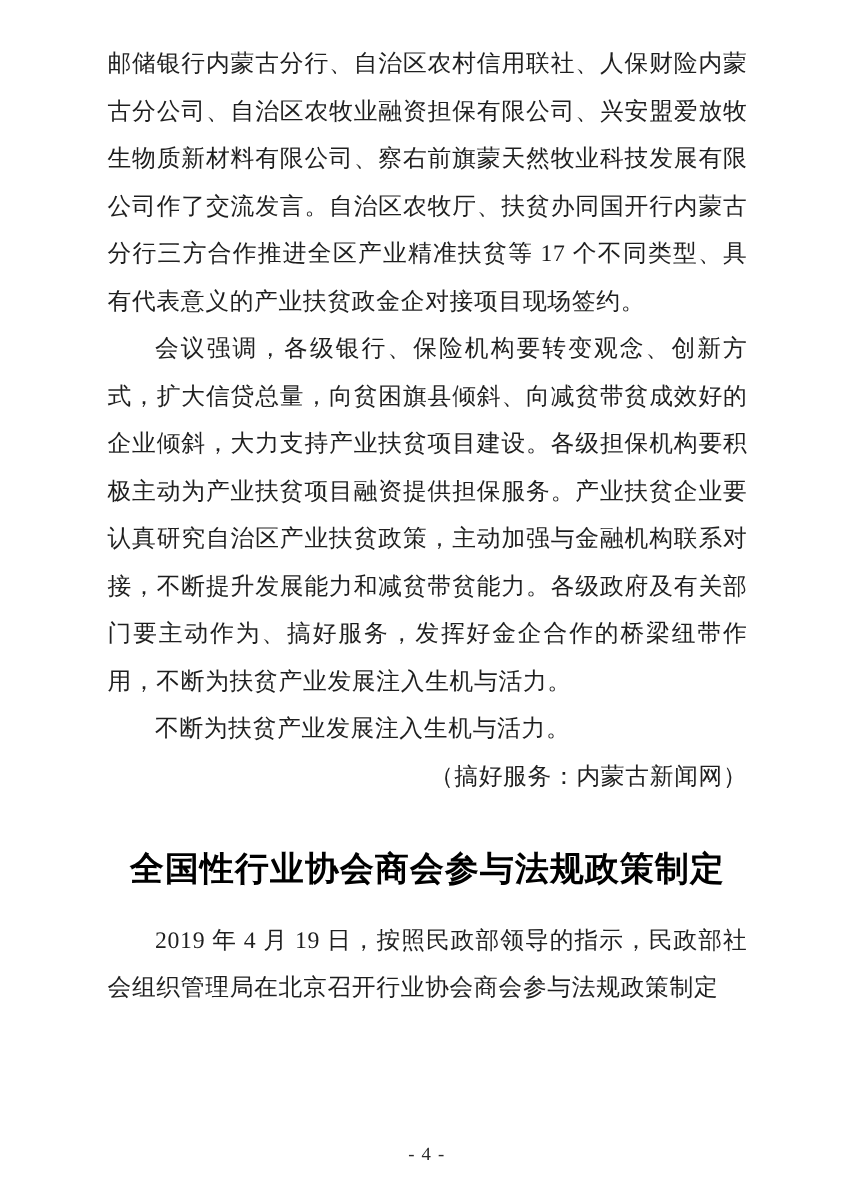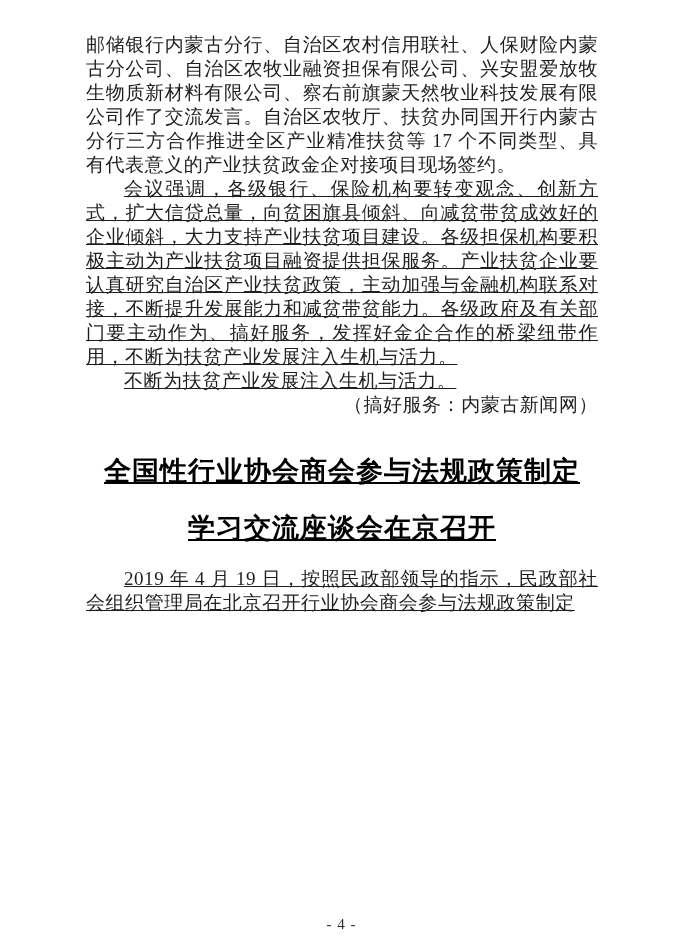--- a/index.html
+++ b/index.html
@@ -15,46 +15,44 @@
     background: #ffffff;
     box-sizing: border-box;
     padding: 33px 85px 0 86px;
     overflow: hidden;
     font-family: "Liberation Serif", "DejaVu Serif", serif;
     color: #1f1f1f;
   }
   .para {
     margin: 0;
     font-size: 19px;
-    line-height: 24px;
+    line-height: 38px;
     letter-spacing: 0.55px;
     text-align: justify;
     text-justify: inter-ideograph;
     word-break: break-all;
   }
   .para.indent {
     text-indent: 2em;
-    text-decoration: underline;
   }
   .para.source {
     text-align: right;
     text-indent: 0;
   }
   .article-title {
     margin: 26px 0 10px 0;
     font-size: 27px;
     font-weight: bold;
     line-height: 57px;
     text-align: center;
     color: #000000;
     letter-spacing: 1px;
   }
   .article-title .title-line {
     display: block;
-    text-decoration: underline;
   }
   .page-footer {
     position: absolute;
     left: 0;
     right: 0;
     bottom: 13px;
     text-align: center;
     font-size: 15px;
     letter-spacing: 1px;
     color: #2a2a2a;
@@ -67,21 +65,20 @@
 
   <div>
     <p class="para">邮储银行内蒙古分行、自治区农村信用联社、人保财险内蒙古分公司、自治区农牧业融资担保有限公司、兴安盟爱放牧生物质新材料有限公司、察右前旗蒙天然牧业科技发展有限公司作了交流发言。自治区农牧厅、扶贫办同国开行内蒙古分行三方合作推进全区产业精准扶贫等 17 个不同类型、具有代表意义的产业扶贫政金企对接项目现场签约。</p>
     <p class="para indent">会议强调，各级银行、保险机构要转变观念、创新方式，扩大信贷总量，向贫困旗县倾斜、向减贫带贫成效好的企业倾斜，大力支持产业扶贫项目建设。各级担保机构要积极主动为产业扶贫项目融资提供担保服务。产业扶贫企业要认真研究自治区产业扶贫政策，主动加强与金融机构联系对接，不断提升发展能力和减贫带贫能力。各级政府及有关部门要主动作为、搞好服务，发挥好金企合作的桥梁纽带作用，不断为扶贫产业发展注入生机与活力。</p>
     <p class="para indent">不断为扶贫产业发展注入生机与活力。</p>
     <p class="para source">（搞好服务：内蒙古新闻网）</p>
   </div>
 
   <h1 class="article-title">
     <span class="title-line">全国性行业协会商会参与法规政策制定</span>
-    <span class="title-line">学习交流座谈会在京召开</span>
   </h1>
 
   <div>
     <p class="para indent">2019 年 4 月 19 日，按照民政部领导的指示，民政部社会组织管理局在北京召开行业协会商会参与法规政策制定</p>
   </div>
 
   <div class="page-footer">- 4 -</div>
 
 </div>
 

